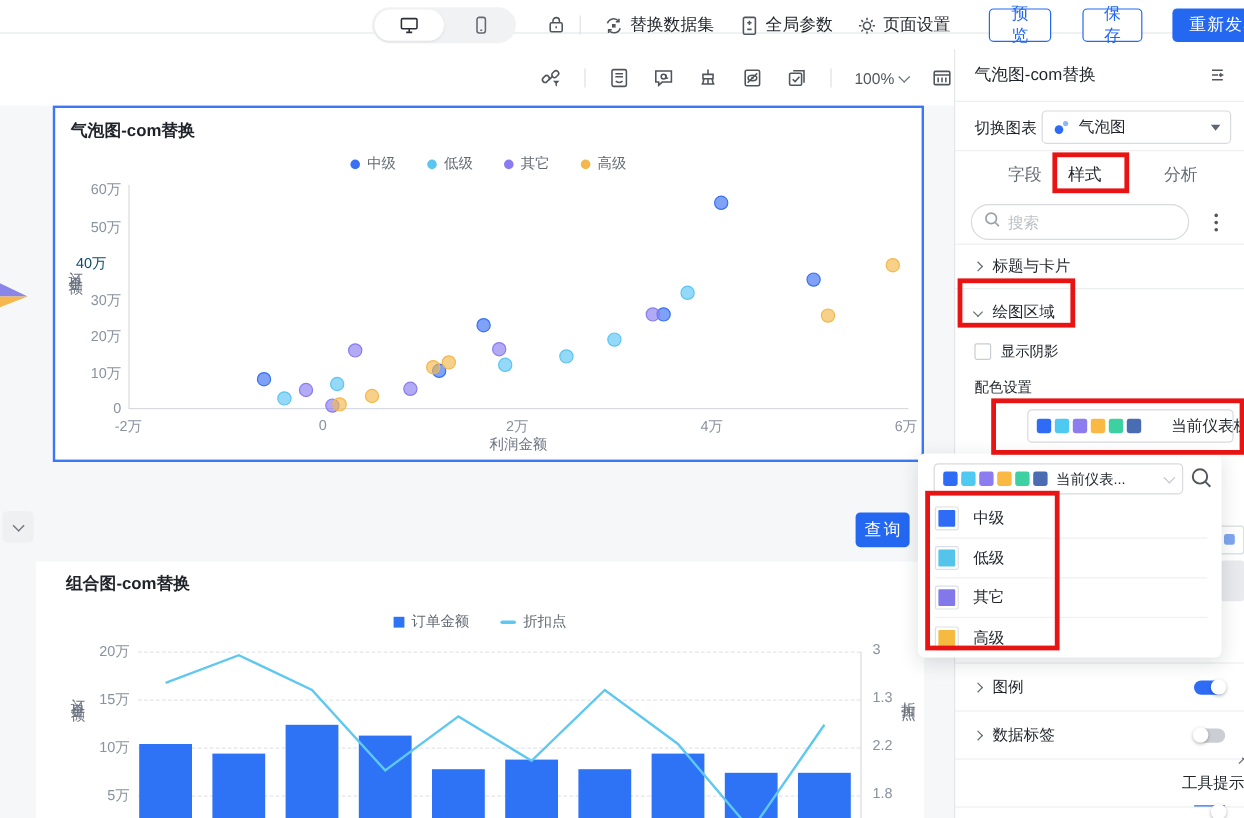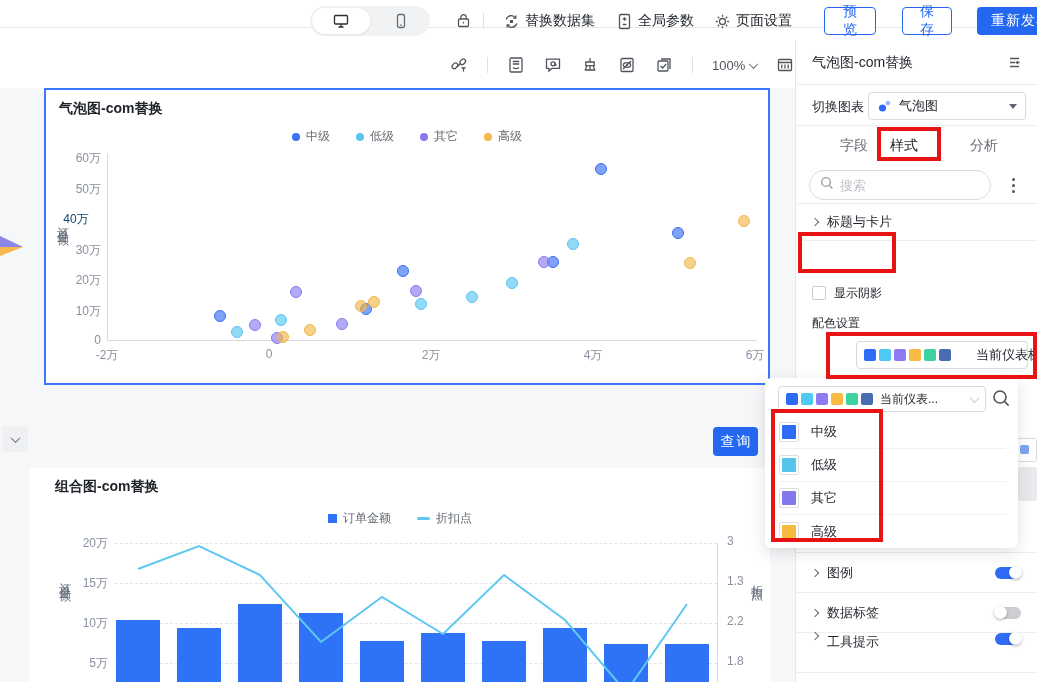--- a/index.html
+++ b/index.html
@@ -267,20 +267,21 @@
               <div style="position: absolute; left: 5px; top: 182px; width: 50px; text-align: right; font-size: 12px; color: rgb(138, 146, 160);">20万</div>
               <div style="position: absolute; left: 5px; top: 151.5px; width: 50px; text-align: right; font-size: 12px; color: rgb(138, 146, 160);">30万</div>
               <div style="position: absolute; left: 5px; top: 121px; width: 50px; text-align: center; font-size: 12px; color: #0c4a6e;">40万</div>
               <div style="position: absolute; left: 5px; top: 90.5px; width: 50px; text-align: right; font-size: 12px; color: rgb(138, 146, 160);">50万</div>
               <div style="position: absolute; left: 5px; top: 60px; width: 50px; text-align: right; font-size: 12px; color: rgb(138, 146, 160);">60万</div>
               <div style="position: absolute; left: 36px; top: 257px; width: 50px; text-align: center; font-size: 12px; color: rgb(138, 146, 160);">-2万</div>
               <div style="position: absolute; left: 198px; top: 257px; width: 50px; text-align: center; font-size: 12px; color: rgb(138, 146, 160);">0</div>
               <div style="position: absolute; left: 360px; top: 257px; width: 50px; text-align: center; font-size: 12px; color: rgb(138, 146, 160);">2万</div>
               <div style="position: absolute; left: 522px; top: 257px; width: 50px; text-align: center; font-size: 12px; color: rgb(138, 146, 160);">4万</div>
               <div style="position: absolute; left: 684px; top: 257px; width: 50px; text-align: center; font-size: 12px; color: rgb(138, 146, 160);">6万</div>
+              <div style="position: absolute; left: 61px; top: 272px; width: 650px; text-align: center; font-size: 12px; color: rgb(107, 114, 128);">利润金额</div>
               <div style="position: absolute; left: 8px; top: 127px; font-size: 12px; color: rgb(107, 114, 128); letter-spacing: 2px; writing-mode: vertical-rl;">订单金额</div>
               <div class="dot" style="left: 168.4px; top: 219.6px; background: rgba(58, 112, 242, 0.65); border: 1.5px solid rgb(58, 112, 242);"></div>
               <div class="dot" style="left: 314.2px; top: 212.89px; background: rgba(58, 112, 242, 0.65); border: 1.5px solid rgb(58, 112, 242);"></div>
               <div class="dot" style="left: 350.65px; top: 174.765px; background: rgba(58, 112, 242, 0.65); border: 1.5px solid rgb(58, 112, 242);"></div>
               <div class="dot" style="left: 500.5px; top: 165.92px; background: rgba(58, 112, 242, 0.65); border: 1.5px solid rgb(58, 112, 242);"></div>
               <div class="dot" style="left: 549.1px; top: 73.2px; background: rgba(58, 112, 242, 0.65); border: 1.5px solid rgb(58, 112, 242);"></div>
               <div class="dot" style="left: 626.05px; top: 137.25px; background: rgba(58, 112, 242, 0.65); border: 1.5px solid rgb(58, 112, 242);"></div>
               <div class="dot" style="left: 184.6px; top: 236.07px; background: rgba(91, 197, 242, 0.65); border: 1.5px solid rgb(91, 197, 242);"></div>
               <div class="dot" style="left: 229.15px; top: 224.175px; background: rgba(91, 197, 242, 0.65); border: 1.5px solid rgb(91, 197, 242);"></div>
               <div class="dot" style="left: 369.28px; top: 208.01px; background: rgba(91, 197, 242, 0.65); border: 1.5px solid rgb(91, 197, 242);"></div>
@@ -397,20 +398,24 @@
           <i></i>
           <i></i>
         </span>
 
       <div class="panel-div" style="top:162px;"></div>
       <div class="sec-row" style="top:162px;height:37px;">
         <span class="schev r"></span>
         <span>标题与卡片</span>
       </div>
       <div class="panel-div" style="top:199px;"></div>
+      <div class="sec-row" style="top:199px;height:39px;">
+        <span class="schev d"></span>
+        <span>绘图区域</span>
+      </div>
 
       <div class="sec-row" style="top:244px;height:16px;gap:8px;font-size:12px;color:#1f2329;">
         <span class="checkbox"></span>
         <span>显示阴影</span>
       </div>
 
       <span class="small-label" style="left:16px;top:274px;">配色设置</span>
 
       <div class="select palette-select">
         <span style="display:flex;gap:3px;">
@@ -436,21 +441,21 @@
               <div class="knob"></div>
             </div>
           </div>
           <div style="position: relative; display: flex; align-items: center; gap: 9px; height: 40px; padding-left: 16px; font-size: 13px; border-top: 1px solid rgb(236, 238, 240); cursor: pointer;">
             <div class="schev r"></div>
             <div>数据标签</div>
             <div class="toggle off">
               <div class="knob"></div>
             </div>
           </div>
-          <div style="position: relative; display: flex; align-items: flex-start; gap: 9px; height: 40px; padding-left: 16px; font-size: 13px; border-top: 1px solid rgb(236, 238, 240); cursor: pointer;">
+          <div style="position: relative; display: flex; align-items: flex-end; gap: 9px; height: 40px; padding-left: 16px; font-size: 13px; border-top: 1px solid rgb(236, 238, 240); cursor: pointer; flex-direction: column;">
             <div class="schev r"></div>
             <div>工具提示</div>
             <div class="toggle on">
               <div class="knob"></div>
             </div>
           </div>
           <div style="border-top: 1px solid rgb(236, 238, 240);"></div>
         </div>
     </aside>
   </div>

